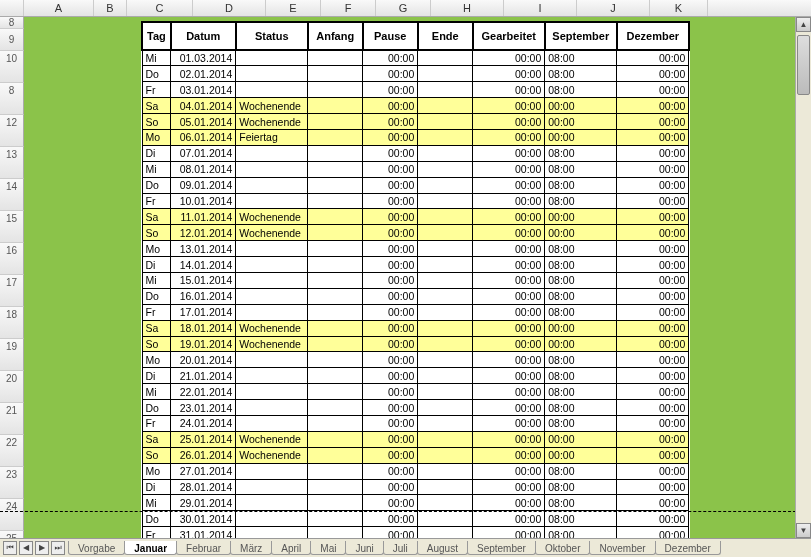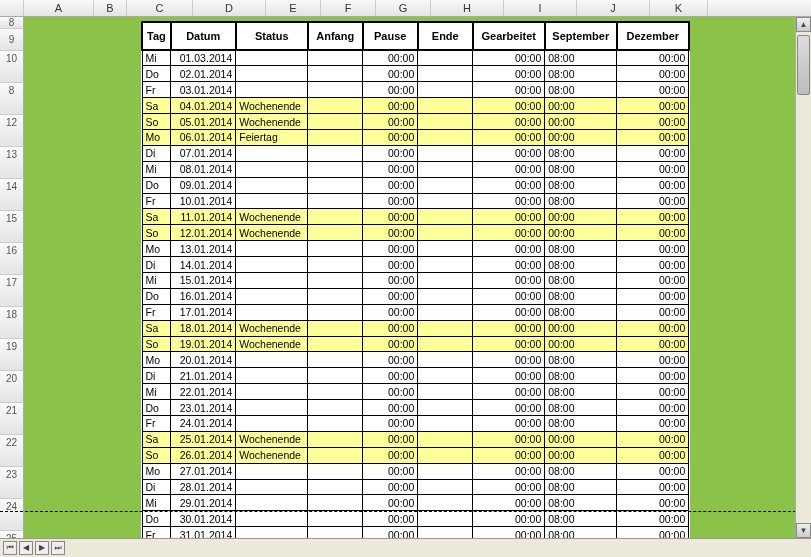--- a/index.html
+++ b/index.html
@@ -461,13 +461,28 @@
   <div class="arr dn">▼</div>
 </div>
 
 <div class="tabs">
   <div class="nav-btns">
     <div class="nav-btn">⏮</div>
     <div class="nav-btn">◀</div>
     <div class="nav-btn">▶</div>
     <div class="nav-btn">⏭</div>
   </div>
+  <div id="tabs-container" style="display:flex">
+      <div class="tab">Vorgabe</div>
+      <div class="tab active">Januar</div>
+      <div class="tab">Februar</div>
+      <div class="tab">März</div>
+      <div class="tab">April</div>
+      <div class="tab">Mai</div>
+      <div class="tab">Juni</div>
+      <div class="tab">Juli</div>
+      <div class="tab">August</div>
+      <div class="tab">September</div>
+      <div class="tab">Oktober</div>
+      <div class="tab">November</div>
+      <div class="tab">Dezember</div>
+    </div>
 </div>
 
 </body></html>

